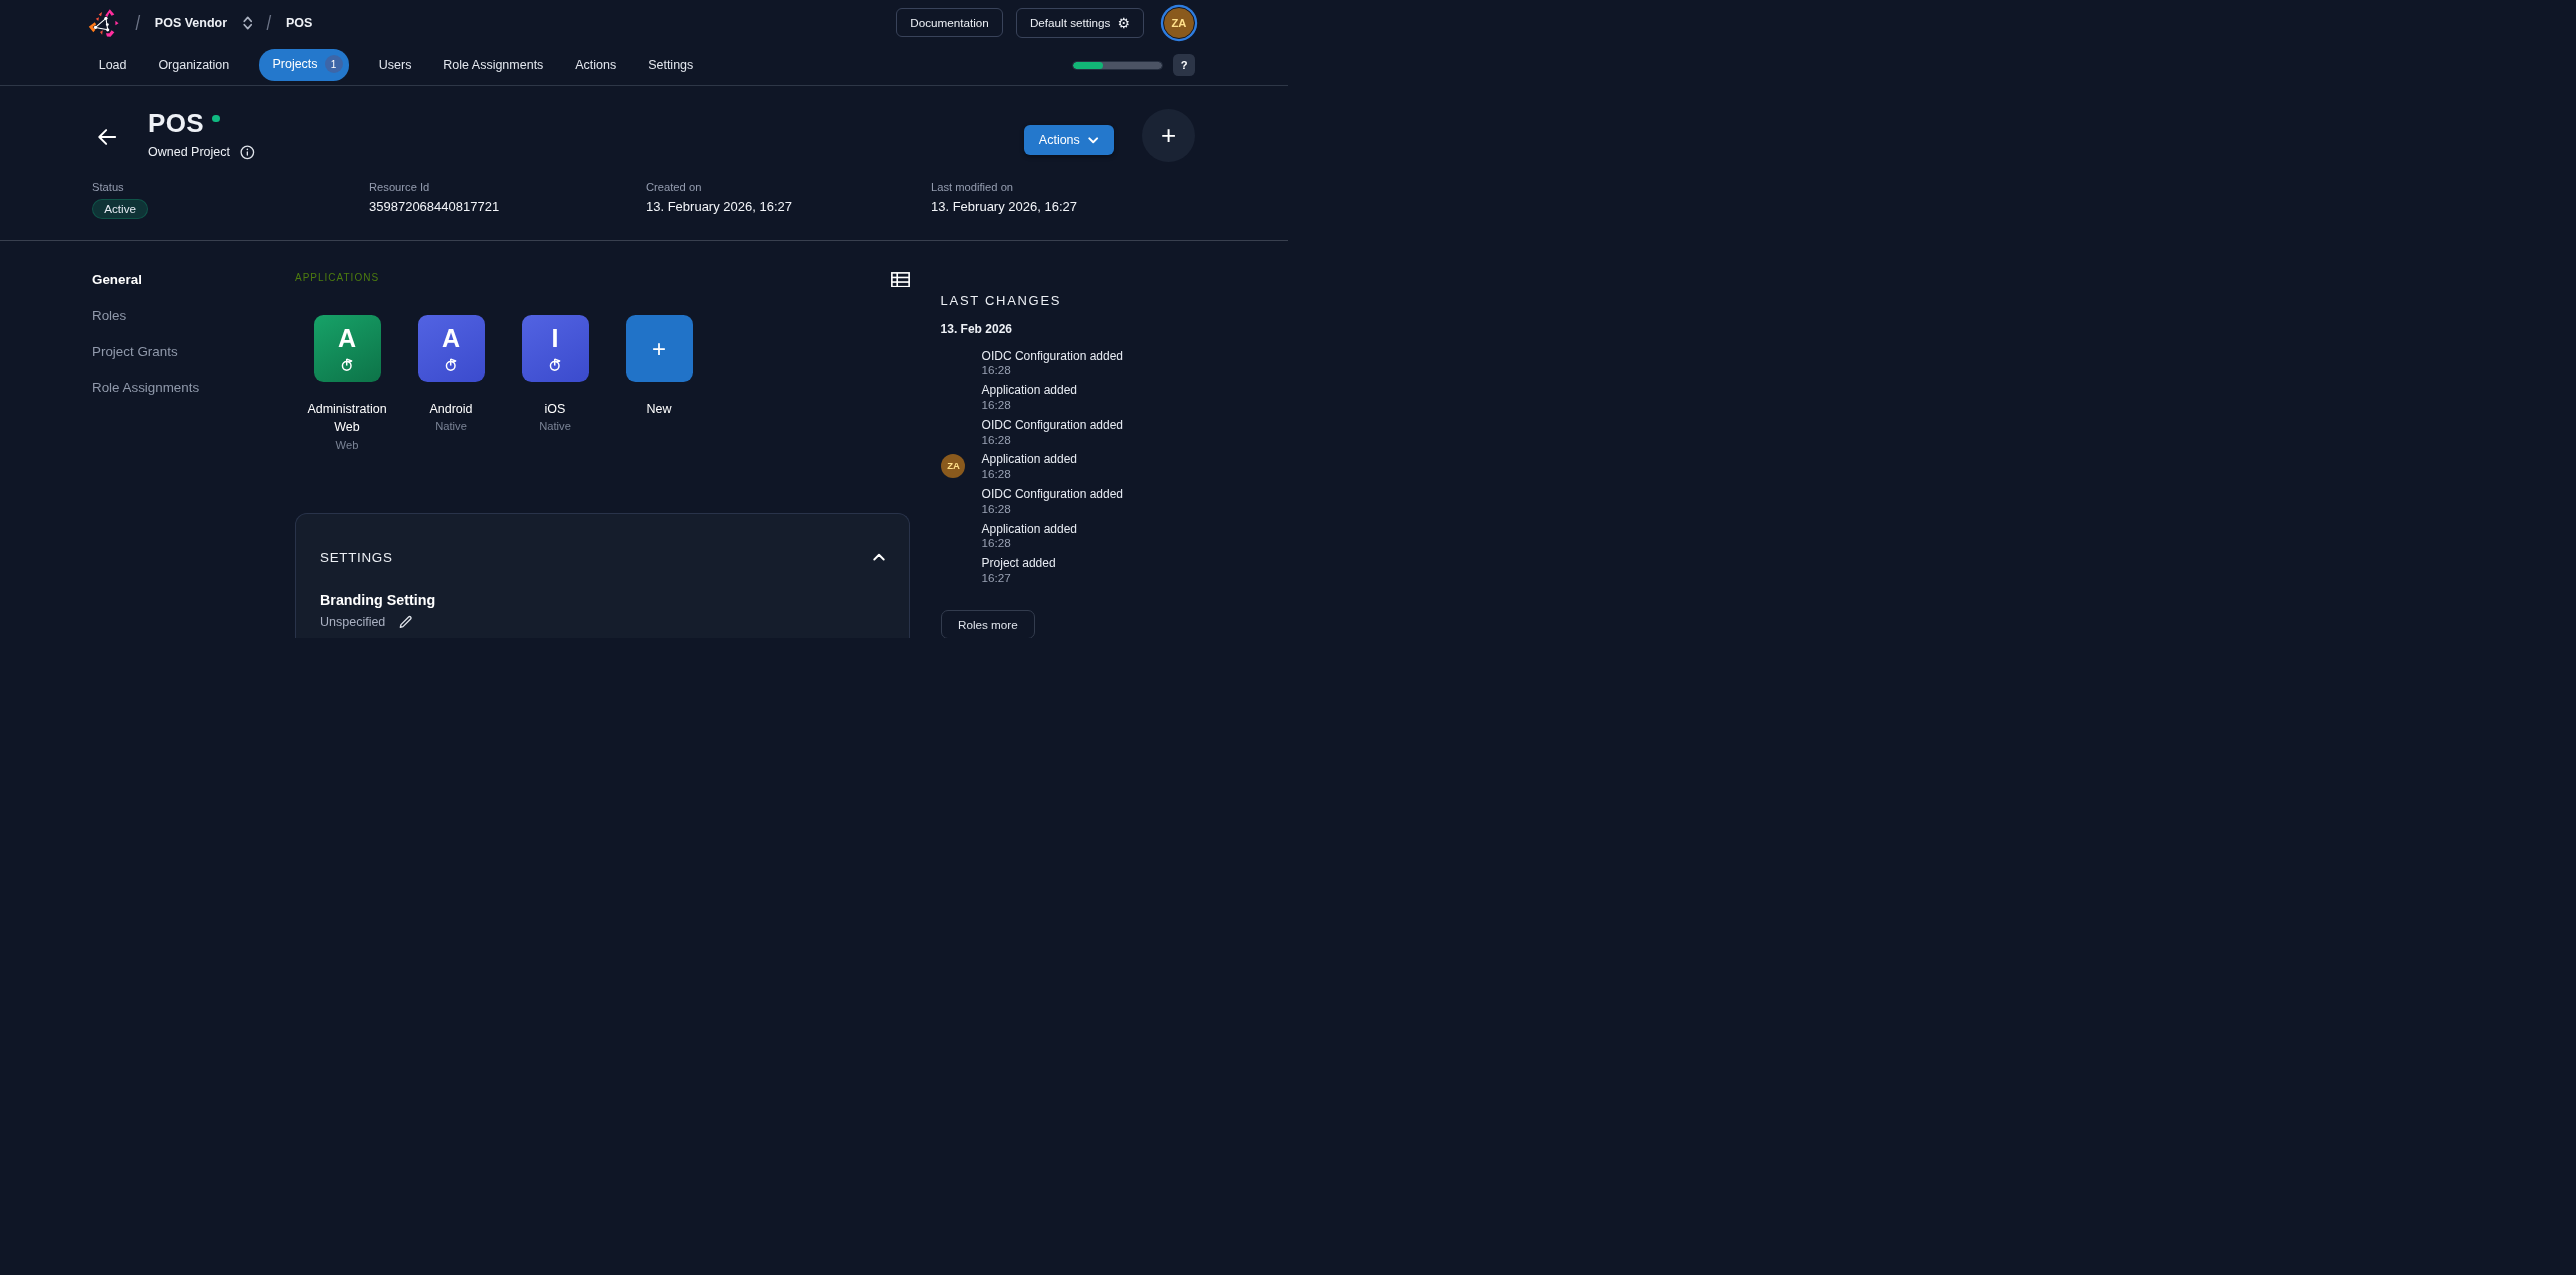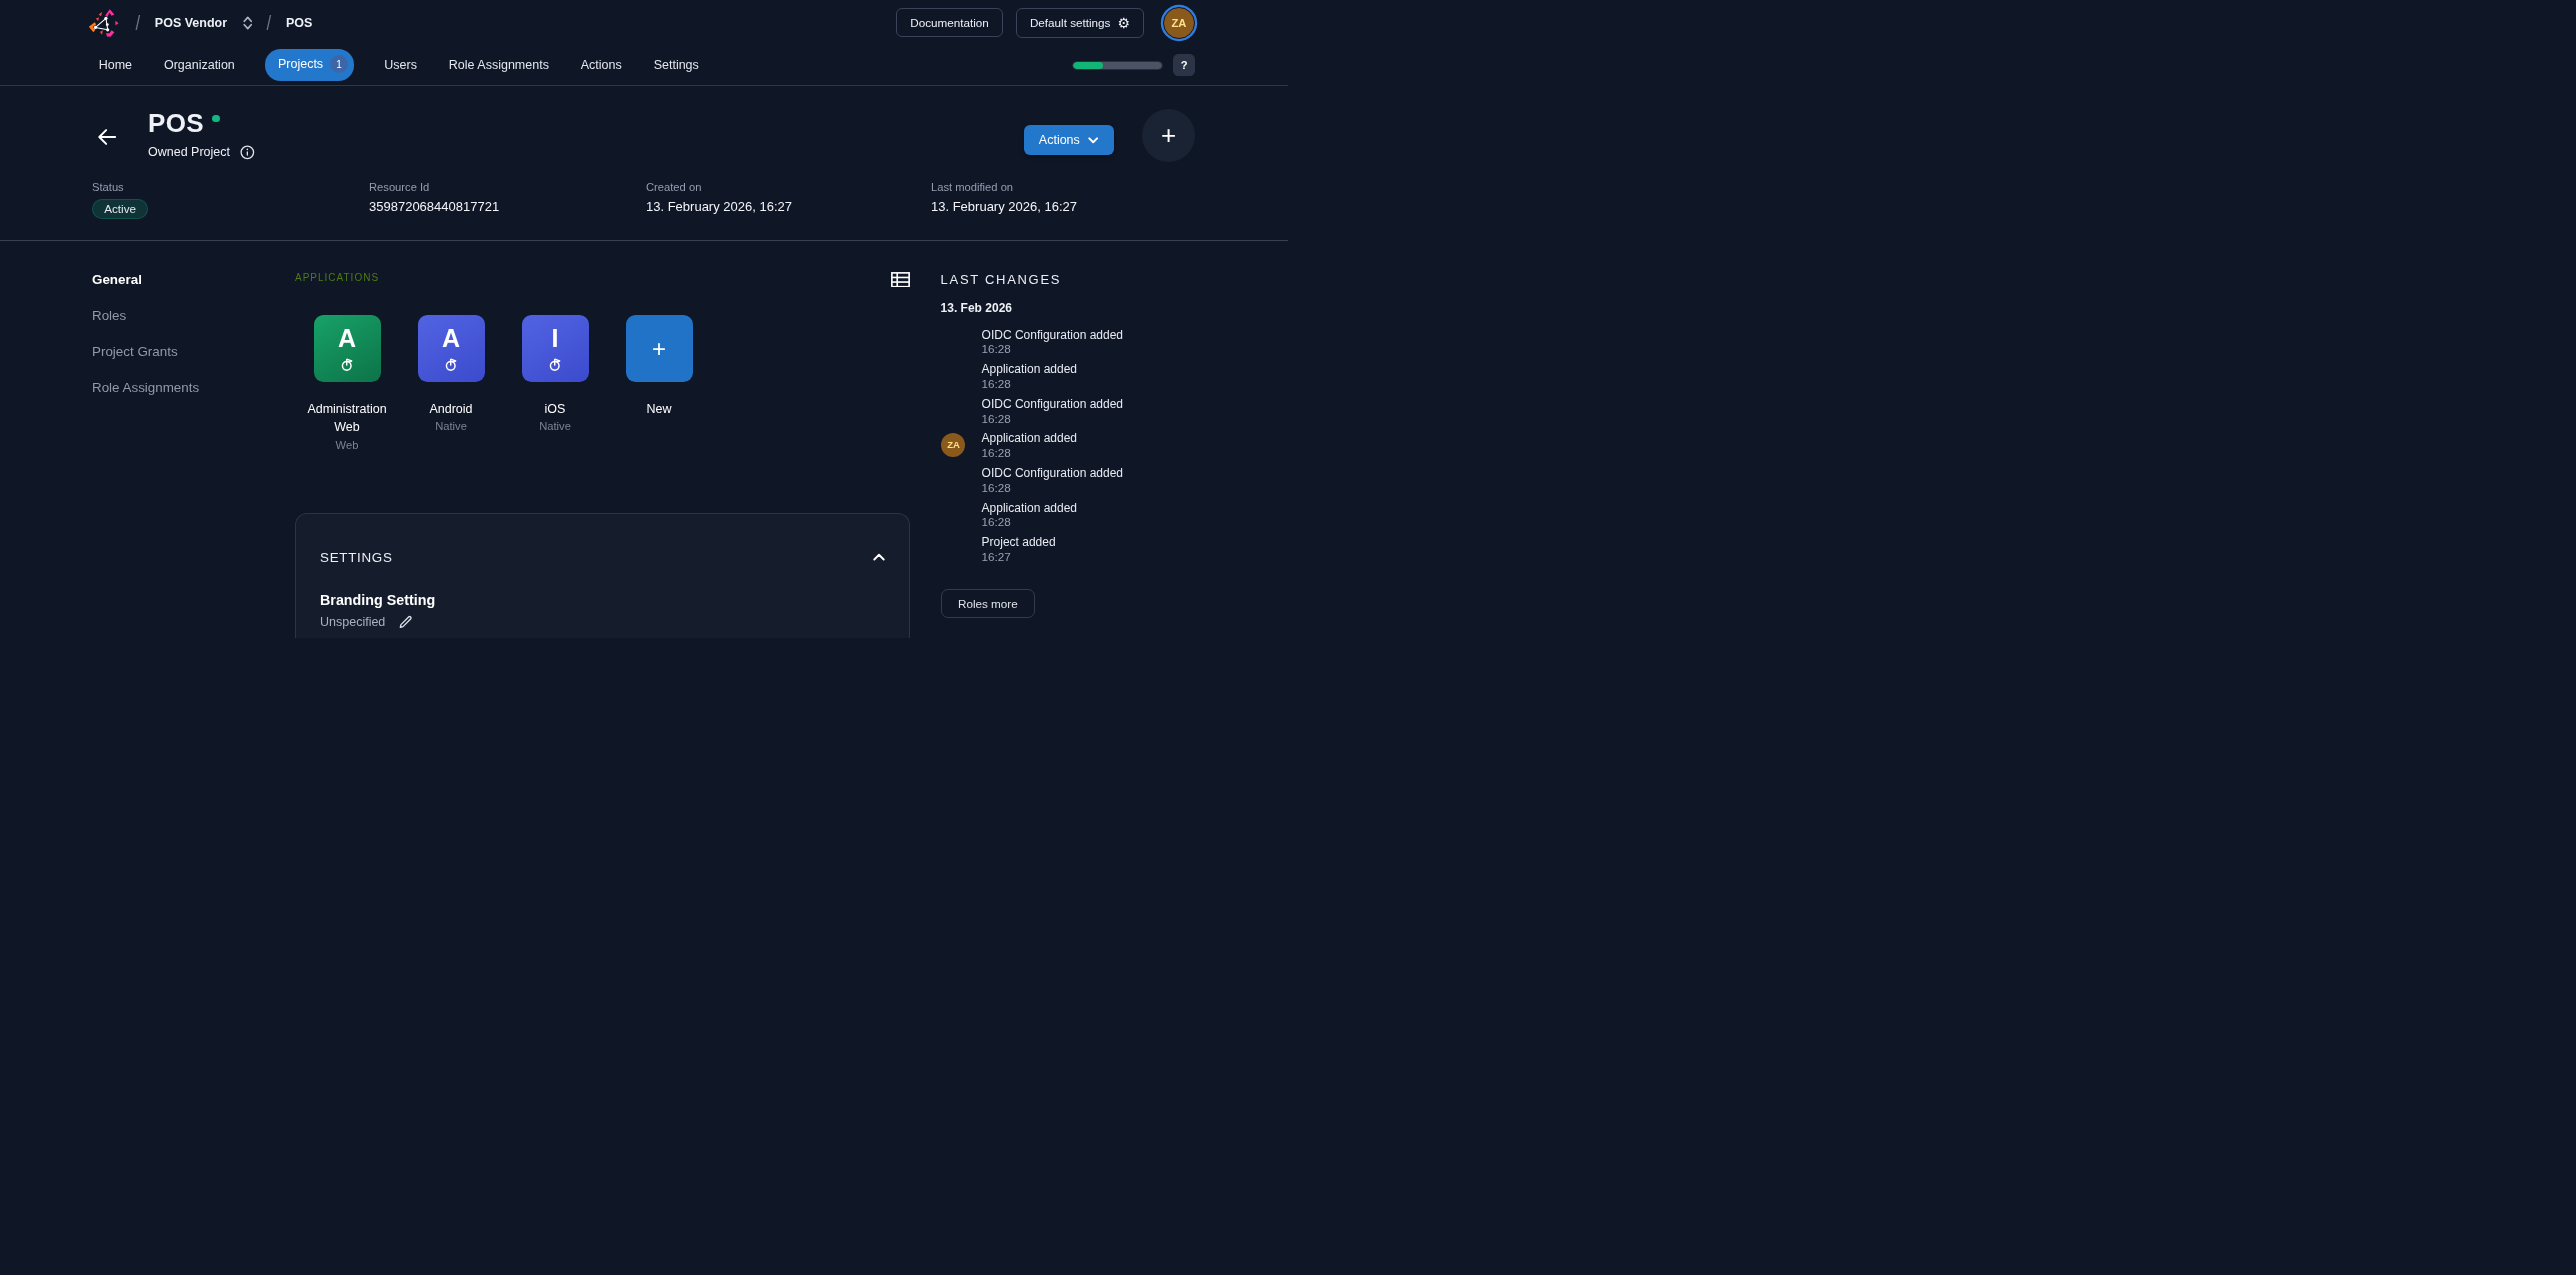--- a/index.html
+++ b/index.html
@@ -89,21 +89,21 @@
   .settings-card { margin-top:62px; background:#151d2c; border:0.9px solid #29334a; border-bottom:none;
                    border-radius:12px 12px 0 0; height:190px; padding:36px 24px 0 24px; }
   .card-head { display:flex; align-items:center; justify-content:space-between; }
   .card-title { font-size:13.4px; font-weight:400; letter-spacing:0.7px; color:#edf0f5; }
   .collapse-btn { background:none; border:none; cursor:pointer; display:flex; padding:0; }
   .card-sub { font-size:14.3px; font-weight:700; margin-top:27px; color:#fff; }
   .value-row { display:flex; align-items:center; gap:13px; margin-top:6px; }
   .value-row .val { font-size:12.5px; color:#aab1c2; }
   .pencil-btn { background:none; border:none; cursor:pointer; display:flex; padding:0; }
 
-  .changes { padding-left:2.6px; }
+  .changes { padding-left:2.6px;margin-top:21px; }
   .changes-title { font-size:13px; font-weight:400; letter-spacing:1.7px; color:#edf0f5; }
   .changes-date { font-size:12px; font-weight:700; margin-top:14px; }
   .timeline { position:relative; padding-left:41px; margin-top:13px; }
   .entry { margin-bottom:5.2px; }
   .entry .t { font-size:12px; color:#e8ecf3; line-height:14.7px; }
   .entry .tm { font-size:11.7px; color:#99a1b3; line-height:14.7px; }
   .tl-avatar { position:absolute; left:0.9px; top:105px; width:24px; height:24px; border-radius:50%;
                background:#8a5a1d; color:#ffe08a; font-size:9.5px; font-weight:700; display:flex;
                align-items:center; justify-content:center; }
   .load-more { margin-top:19px; background:transparent; border:0.9px solid #333c4e; border-radius:7px;
@@ -146,21 +146,21 @@
       <span>Documentation</span>
     </button>
     <button class="ghost-btn">
       <span>Default settings</span>
       <span class="gear">⚙</span>
     </button>
     <div class="avatar">ZA</div>
   </div>
 
   <div class="nav">
-    <button class="tab">Home</button>
+    <button class="tab">Load</button>
     <button class="tab">Organization</button>
     <button class="tab active">
       <span>Projects</span>
       <span class="badge">1</span>
     </button>
     <button class="tab">Users</button>
     <button class="tab">Role Assignments</button>
     <button class="tab">Actions</button>
     <button class="tab">Settings</button>
     <div class="nav-right">

